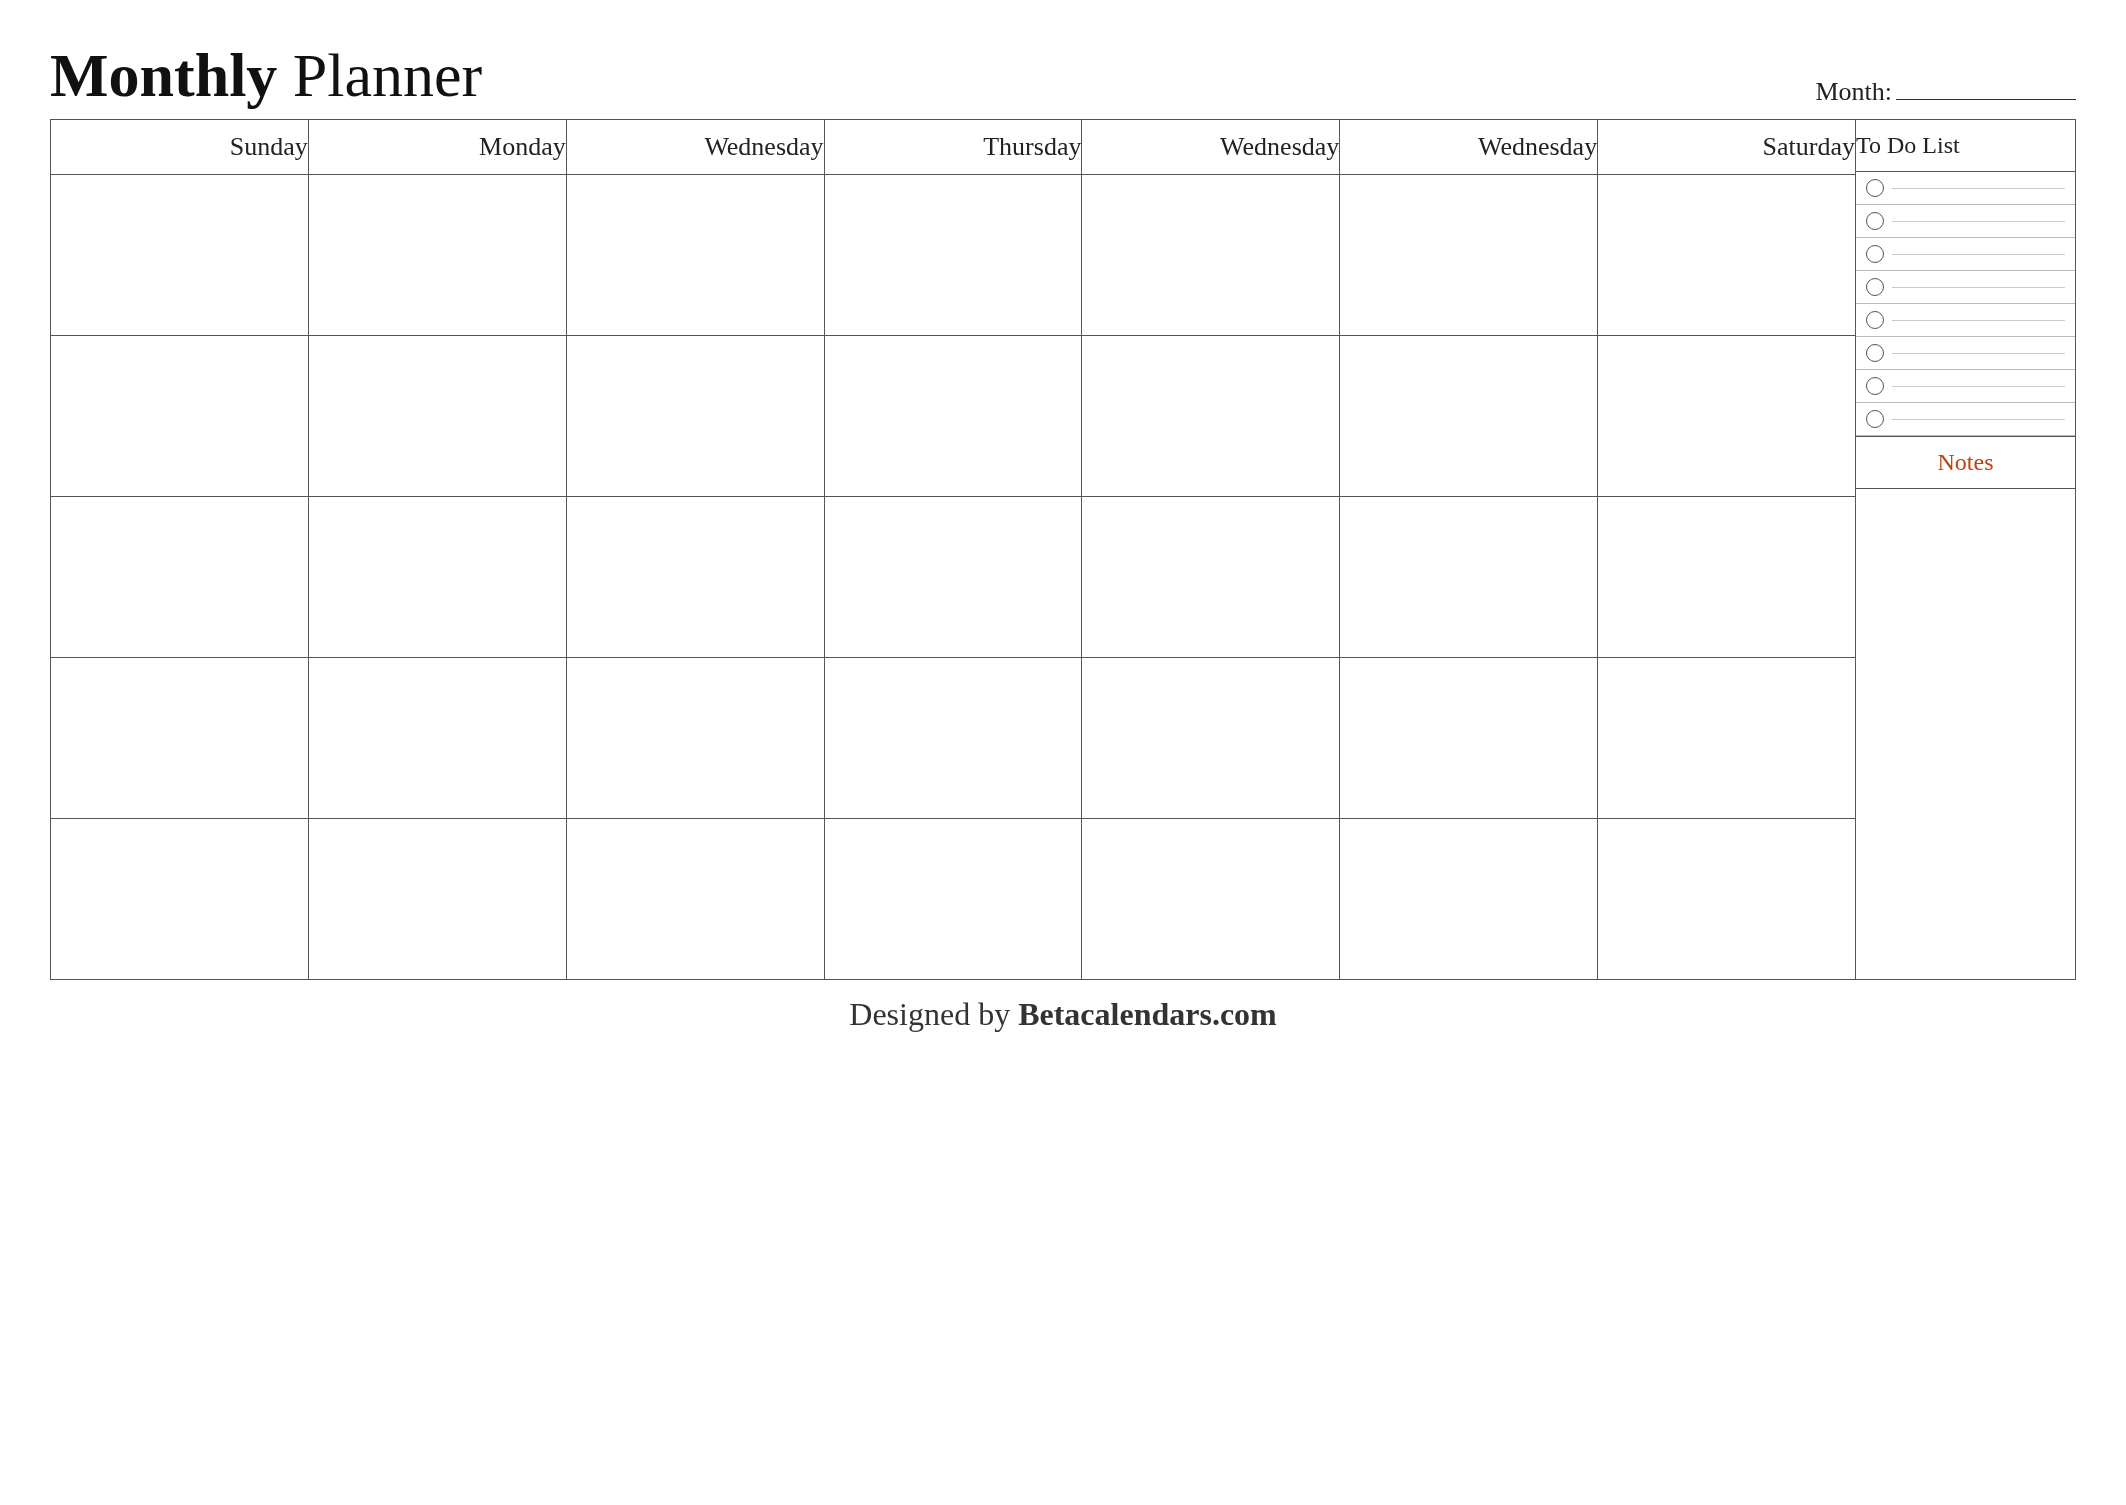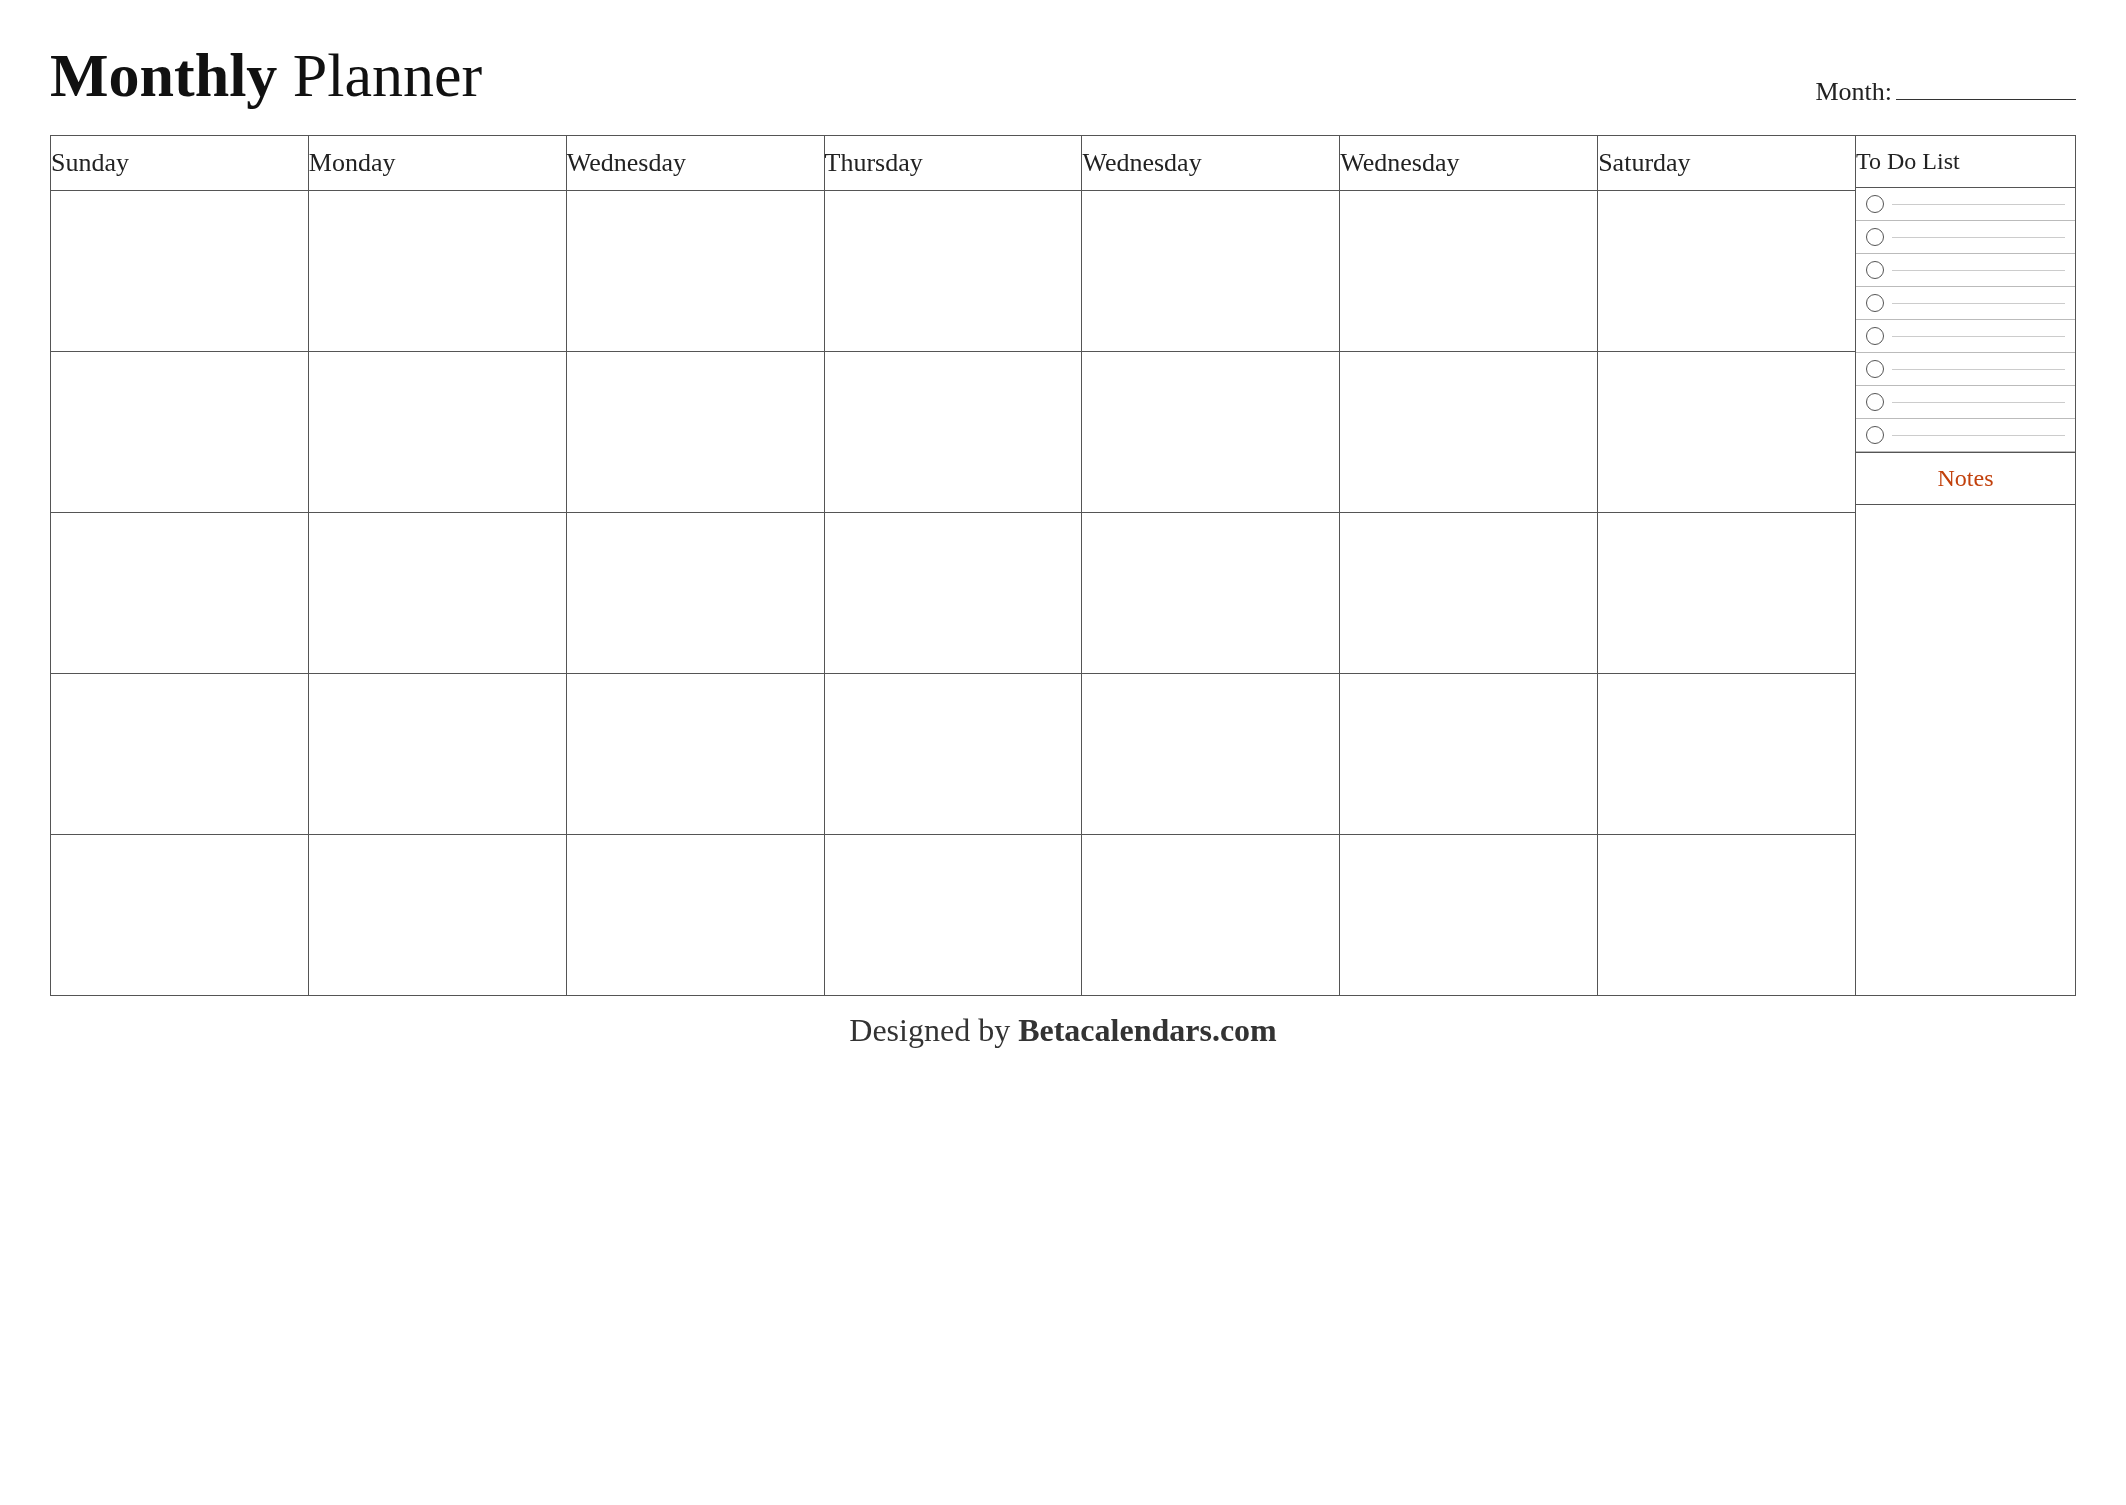--- a/index.html
+++ b/index.html
@@ -13,21 +13,21 @@
       font-family: Georgia, 'Times New Roman', serif;
       width: 2126px;
       min-height: 1505px;
       padding: 40px 50px 20px 50px;
     }
 
     .header-area {
       display: flex;
       justify-content: space-between;
       align-items: flex-end;
-      margin-bottom: 24px;
+      margin-bottom: 8px;
     }
 
     .title {
       font-size: 62px;
       font-weight: normal;
       color: #111;
     }
 
     .title-bold {
       font-weight: bold;
@@ -58,21 +58,21 @@
       flex-direction: column;
     }
 
     .day-headers {
       display: flex;
       border-bottom: 1.5px solid #555;
     }
 
     .day-header {
       flex: 1;
-      text-align: left;
+      text-align: right;
       padding: 12px 0;
       font-size: 26px;
       color: #222;
       border-right: 1.5px solid #555;
     }
 
     .day-header:last-child {
       border-right: none;
     }
 

